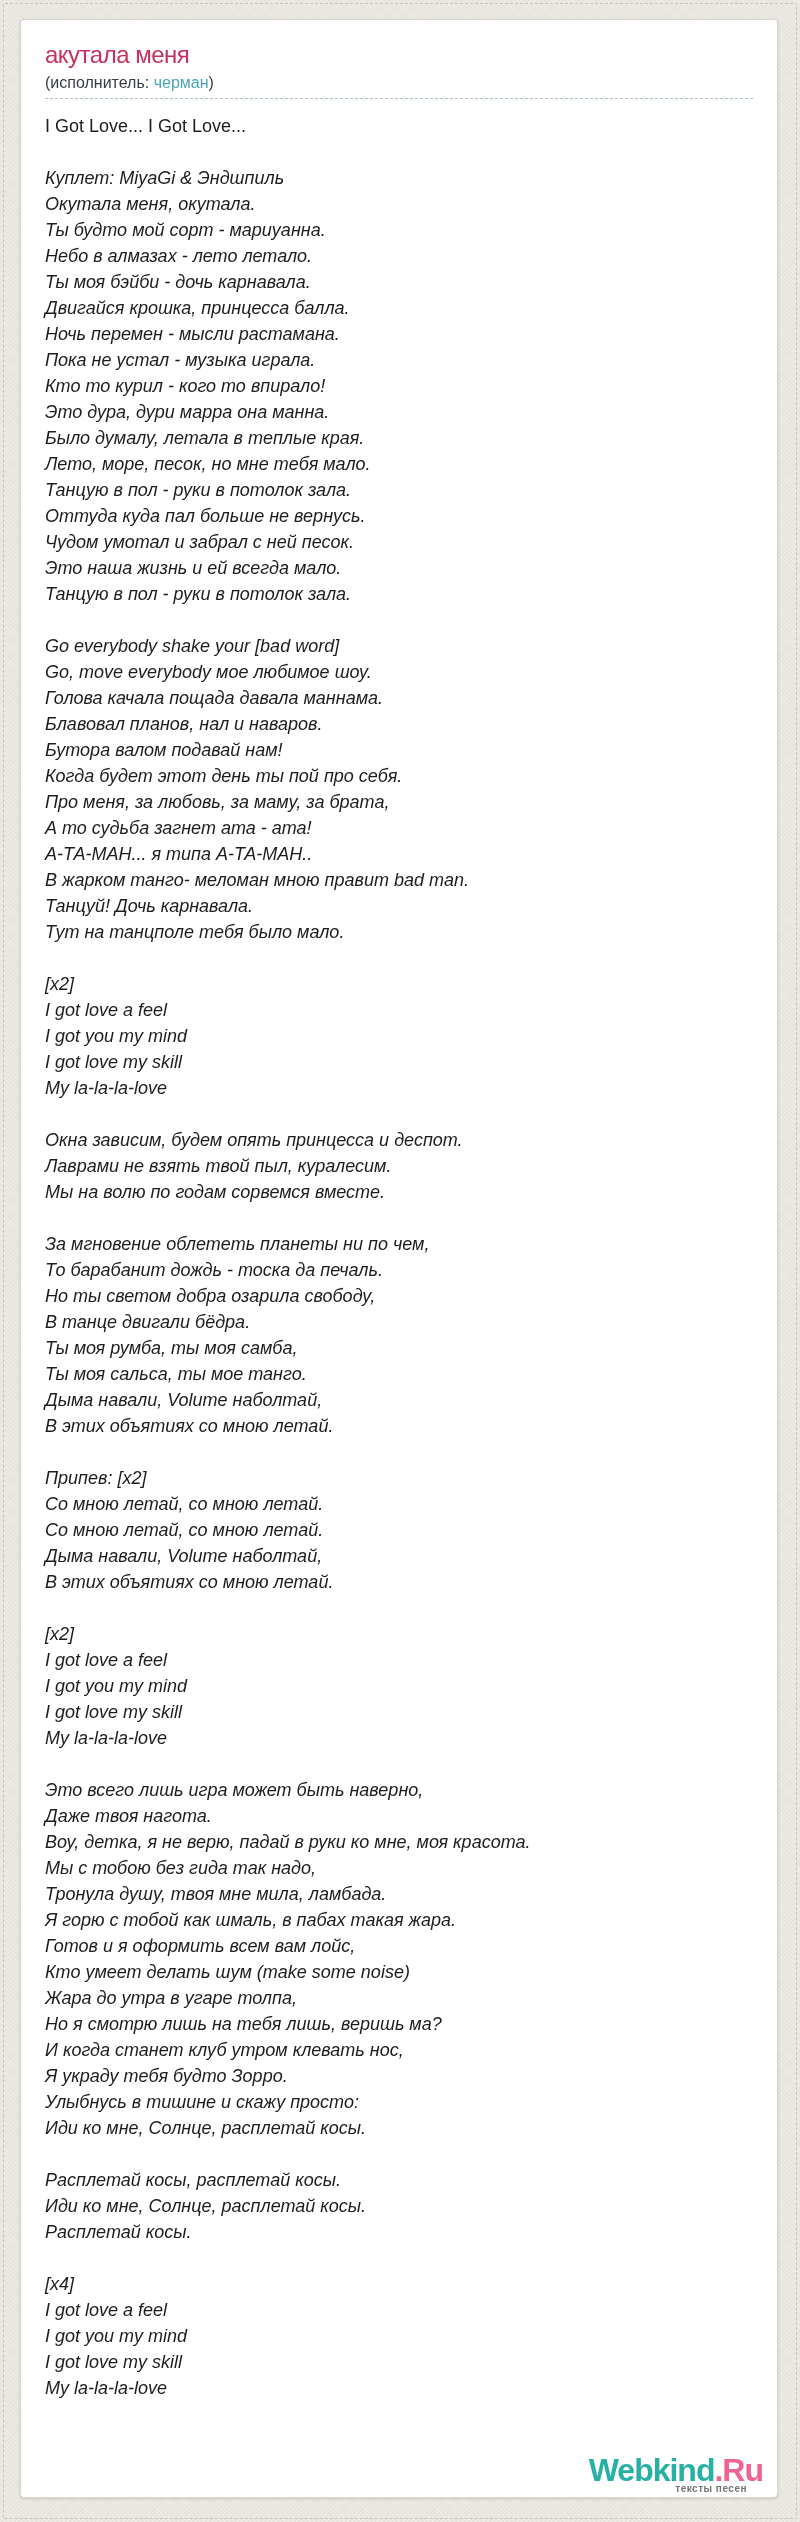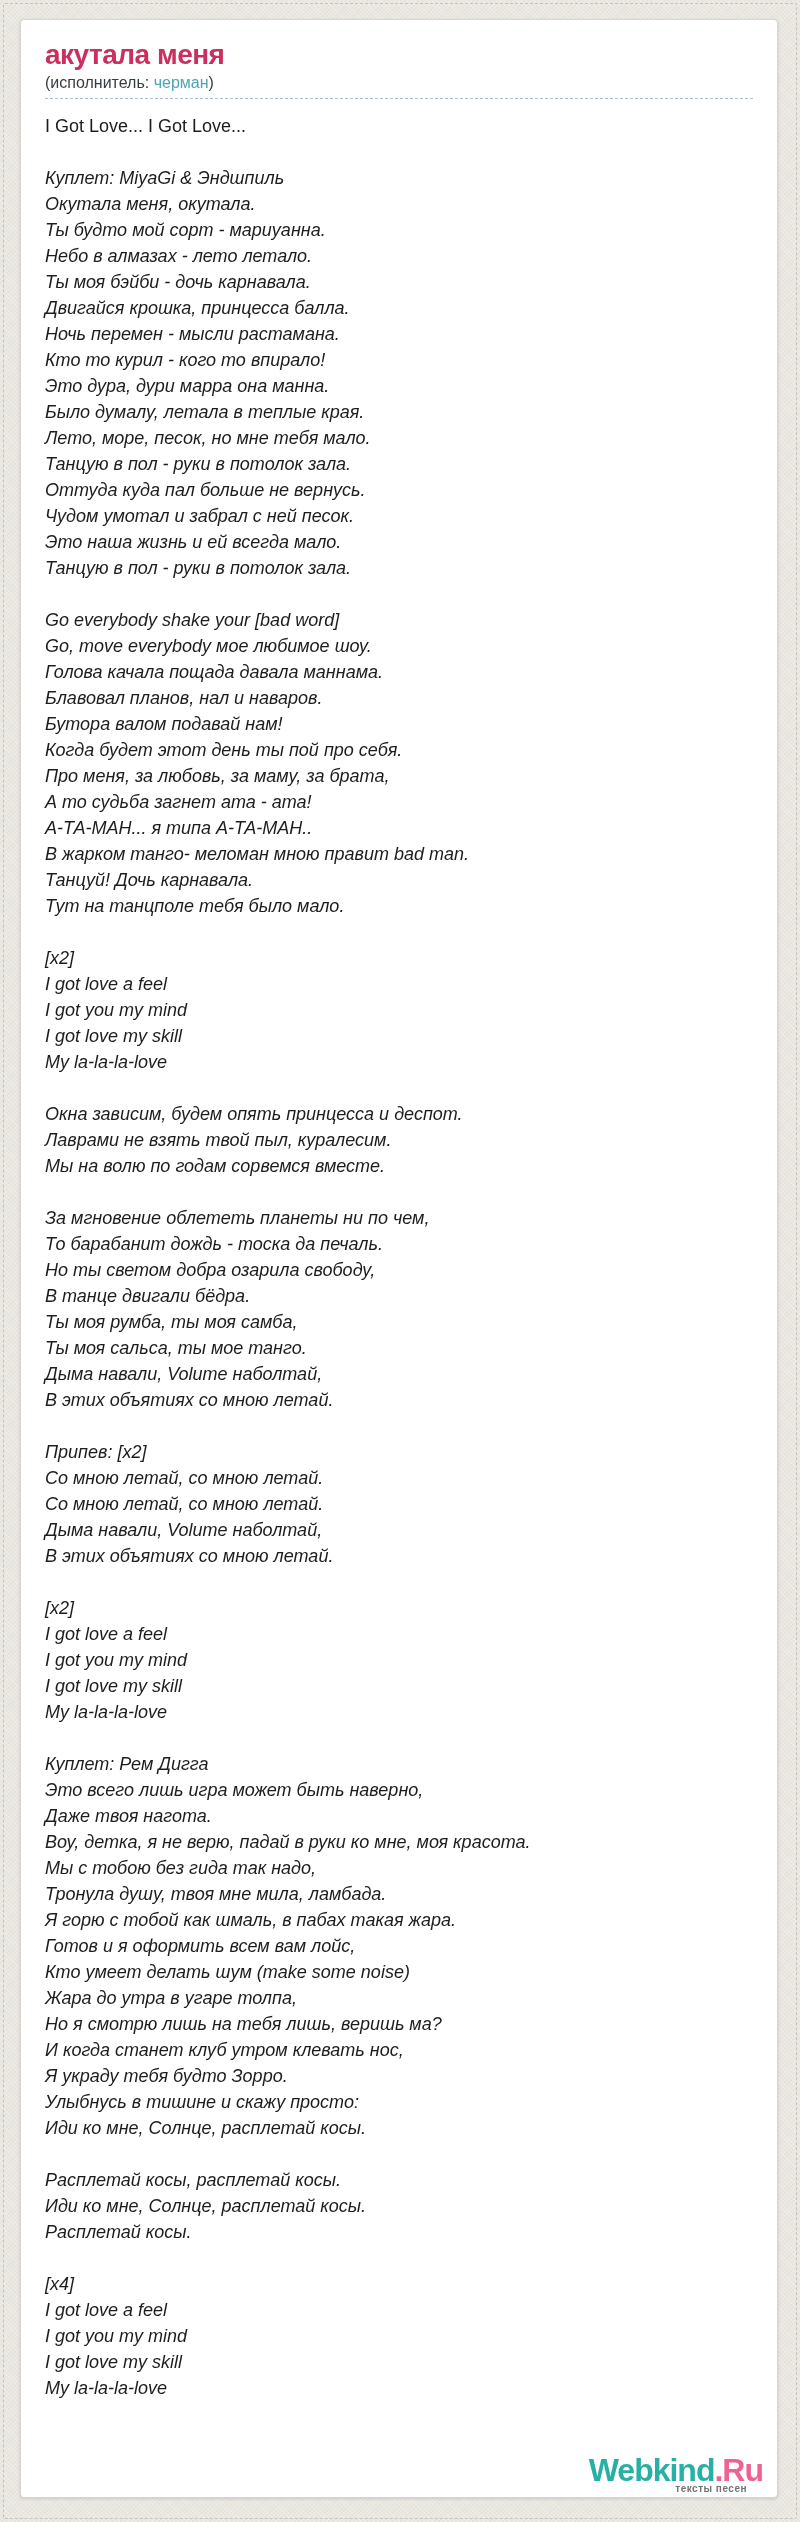--- a/index.html
+++ b/index.html
@@ -37,23 +37,23 @@
     box-shadow: 0 1px 3px rgba(0,0,0,0.14);
     padding: 0 24px;
   }
   .song-header {
     padding-top: 20px;
     padding-bottom: 6px;
     border-bottom: 1px dashed #a9c0ce;
   }
   .song-title {
     margin: 0;
-    font-size: 28px;
+    font-size: 24px;
     line-height: 30px;
-    font-weight: bold;
+    font-weight: normal;
     letter-spacing: -0.5px;
     color: #cb2f5e;
   }
   .artist-line {
     margin-top: 3px;
     font-size: 16px;
     line-height: 19px;
     color: #383d41;
   }
   .artist-link {
@@ -117,20 +117,21 @@
         <div class="line">I Got Love... I Got Love...</div>
       </div>
       <div class="stanza">
         <div class="line">Куплет: MiyaGi &amp; Эндшпиль</div>
         <div class="line">Окутала меня, окутала.</div>
         <div class="line">Ты будто мой сорт - мариуанна.</div>
         <div class="line">Небо в алмазах - лето летало.</div>
         <div class="line">Ты моя бэйби - дочь карнавала.</div>
         <div class="line">Двигайся крошка, принцесса балла.</div>
         <div class="line">Ночь перемен - мысли растамана.</div>
+        <div class="line">Пока не устал - музыка играла.</div>
         <div class="line">Кто то курил - кого то впирало!</div>
         <div class="line">Это дура, дури марра она манна.</div>
         <div class="line">Было думалу, летала в теплые края.</div>
         <div class="line">Лето, море, песок, но мне тебя мало.</div>
         <div class="line">Танцую в пол - руки в потолок зала.</div>
         <div class="line">Оттуда куда пал больше не вернусь.</div>
         <div class="line">Чудом умотал и забрал с ней песок.</div>
         <div class="line">Это наша жизнь и ей всегда мало.</div>
         <div class="line">Танцую в пол - руки в потолок зала.</div>
       </div>
@@ -178,21 +179,20 @@
         <div class="line">В этих объятиях со мною летай.</div>
       </div>
       <div class="stanza">
         <div class="line">[x2]</div>
         <div class="line">I got love a feel</div>
         <div class="line">I got you my mind</div>
         <div class="line">I got love my skill</div>
         <div class="line">My la-la-la-love</div>
       </div>
       <div class="stanza">
-        <div class="line">Куплет: Рем Дигга</div>
         <div class="line">Это всего лишь игра может быть наверно,</div>
         <div class="line">Даже твоя нагота.</div>
         <div class="line">Воу, детка, я не верю, падай в руки ко мне, моя красота.</div>
         <div class="line">Мы с тобою без гида так надо,</div>
         <div class="line">Тронула душу, твоя мне мила, ламбада.</div>
         <div class="line">Я горю с тобой как шмаль, в пабах такая жара.</div>
         <div class="line">Готов и я оформить всем вам лойс,</div>
         <div class="line">Кто умеет делать шум (make some noise)</div>
         <div class="line">Жара до утра в угаре толпа,</div>
         <div class="line">Но я смотрю лишь на тебя лишь, веришь ма?</div>

